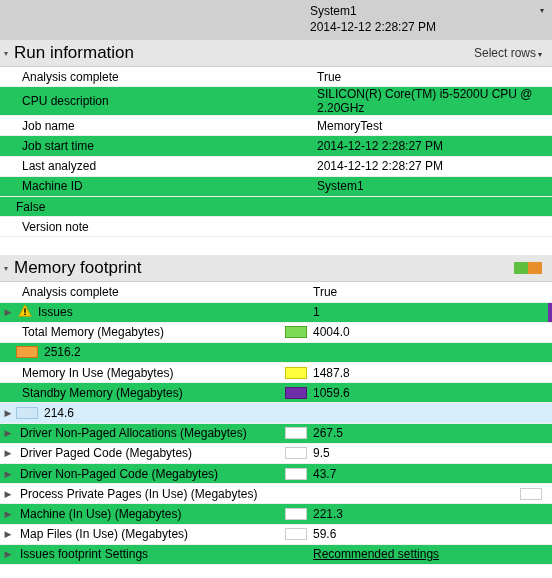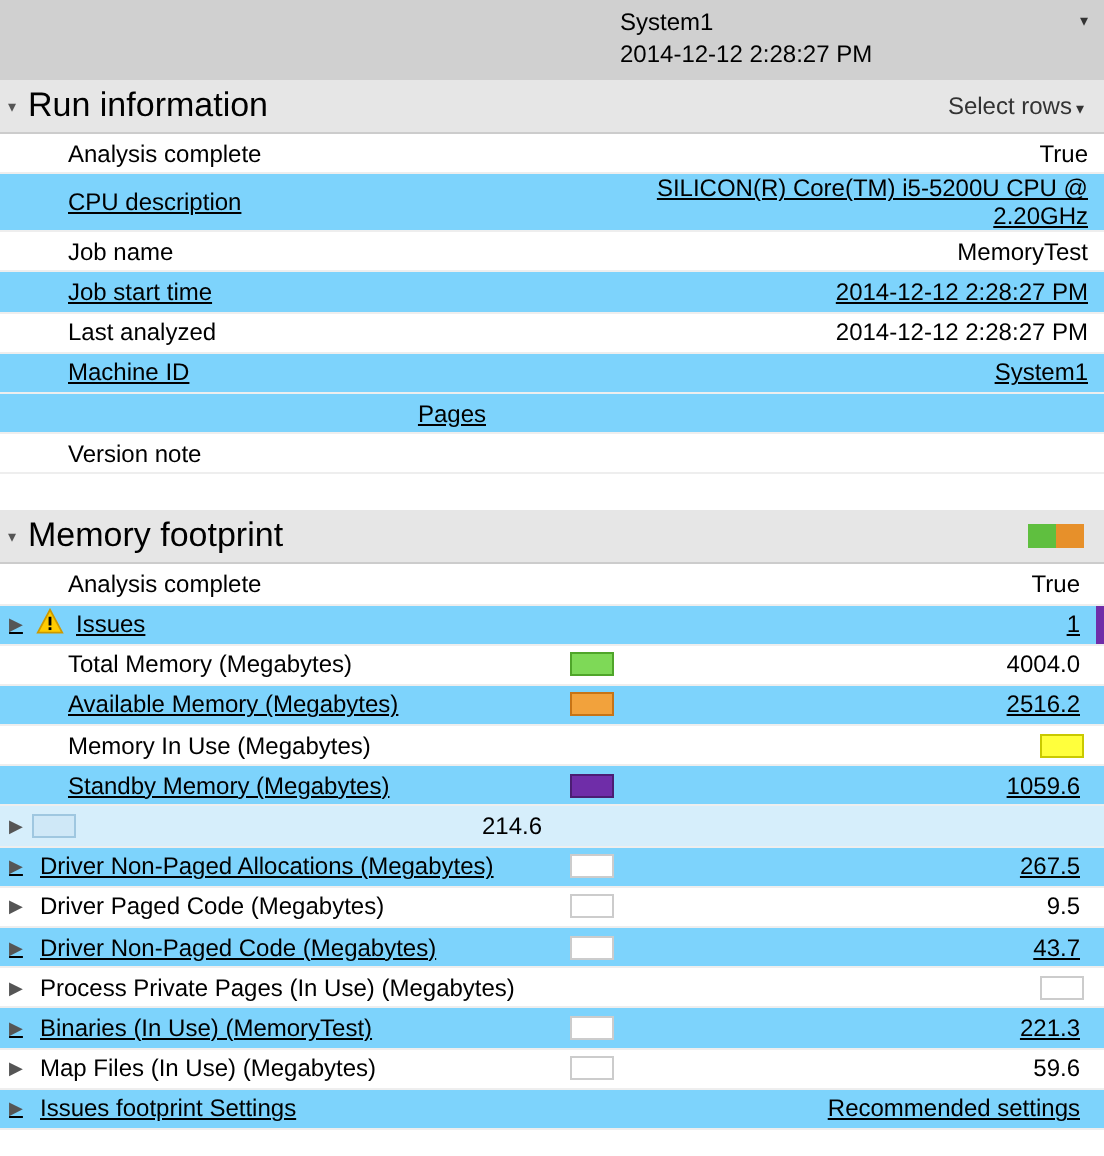--- a/index.html
+++ b/index.html
@@ -39,47 +39,47 @@
   .sh-swatch.orange { background: #e7902a; }
   .sh-select { font-size: 12px; color: #333; }
   .sh-select-caret { font-size: 8px; margin-left: 2px; }
   .rows { }
   .row {
     display: flex;
     align-items: center;
     border-bottom: 1px solid #eee;
     min-height: 20.2px;
   }
-  .row.alt { background: #7dd3fc; text-decoration: underline; }
+  .row.alt { background: #22c55e; }
   .row.selected { background: #d6eefb; }
   .expand {
     width: 16px; text-align: center; font-size: 9px; color: #555;
   }
   .expand.hidden { visibility: hidden; }
   .icon-cell { width: 18px; text-align: center; }
   .warn {
     display: inline-block; width: 14px; height: 14px; position: relative;
   }
   .warn svg { width: 14px; height: 14px; display: block; }
   .label {
     flex: 1; padding: 2px 2px 2px 4px; font-size: 12px;
   }
-  .label.indent { margin-left: 14px; }
+  .label.indent { margin-left: 2px; }
   .swatch-cell { width: 28px; display: flex; justify-content: flex-start; padding-right: 2px; }
   .swatch {
     width: 22px; height: 12px; border: 1px solid #999;
   }
   .swatch.green  { background: #7ed957; border-color: #4fa52a; }
   .swatch.orange { background: #f2a23c; border-color: #c77416; }
   .swatch.yellow { background: #ffff3c; border-color: #c9c900; }
   .swatch.purple { background: #6f2da8; border-color: #4b1d73; }
   .swatch.lblue  { background: #cfe8f7; border-color: #9fc7e0; }
   .swatch.white  { background: #fff; border-color: #ccc; }
   .value {
-    width: 235px; text-align: right; padding-right: 8px; font-size: 12px;
+    width: 235px; padding-right: 8px; font-size: 12px;
   }
   .edge-bar {
     width: 4px; align-self: stretch;
   }
   .edge-bar.purple { background: #6f2da8; }
   .gap { height: 18px; }
   .link-ish { text-decoration: underline; color: #000; cursor: pointer; }
 </style>
 </head>
 <body>
@@ -128,21 +128,21 @@
       <span class="label indent">Last analyzed</span>
       <span class="value">2014-12-12 2:28:27 PM</span>
     </div>
     <div class="row alt">
       <span class="expand hidden"></span>
       <span class="label indent">Machine ID</span>
       <span class="value">System1</span>
     </div>
     <div class="row alt">
       <span class="expand hidden"></span>
-      <span class="value">Pages</span>
+      <span class="value">False</span>
     </div>
     <div class="row">
       <span class="expand hidden"></span>
       <span class="label indent">Version note</span>
       <span class="value"></span>
     </div>
   </div>
 
 <div class="gap"></div>
 
@@ -180,33 +180,33 @@
       <span class="expand hidden"></span>
       <span class="label indent">Total Memory (Megabytes)</span>
       <span class="swatch-cell">
         <span class="swatch green"></span>
       </span>
       <span class="value">4004.0</span>
       <span class="edge-bar"></span>
     </div>
     <div class="row alt">
       <span class="expand hidden"></span>
-      <span class="label indent">Available Memory (Megabytes)</span>
       <span class="swatch-cell">
         <span class="swatch orange"></span>
       </span>
       <span class="value">2516.2</span>
       <span class="edge-bar"></span>
     </div>
     <div class="row">
       <span class="expand hidden"></span>
       <span class="label indent">Memory In Use (Megabytes)</span>
       <span class="swatch-cell">
         <span class="swatch yellow"></span>
       </span>
+      <span class="value">1487.8</span>
       <span class="edge-bar"></span>
     </div>
     <div class="row alt">
       <span class="expand hidden"></span>
       <span class="label indent">Standby Memory (Megabytes)</span>
       <span class="swatch-cell">
         <span class="swatch purple"></span>
       </span>
       <span class="value">1059.6</span>
       <span class="edge-bar"></span>
@@ -249,21 +249,21 @@
     <div class="row">
       <span class="expand">▶</span>
       <span class="label">Process Private Pages (In Use) (Megabytes)</span>
       <span class="swatch-cell">
         <span class="swatch white"></span>
       </span>
       <span class="edge-bar"></span>
     </div>
     <div class="row alt">
       <span class="expand">▶</span>
-      <span class="label">Binaries (In Use) (MemoryTest)</span>
+      <span class="label">Machine (In Use) (Megabytes)</span>
       <span class="swatch-cell">
         <span class="swatch white"></span>
       </span>
       <span class="value">221.3</span>
       <span class="edge-bar"></span>
     </div>
     <div class="row">
       <span class="expand">▶</span>
       <span class="label">Map Files (In Use) (Megabytes)</span>
       <span class="swatch-cell">

